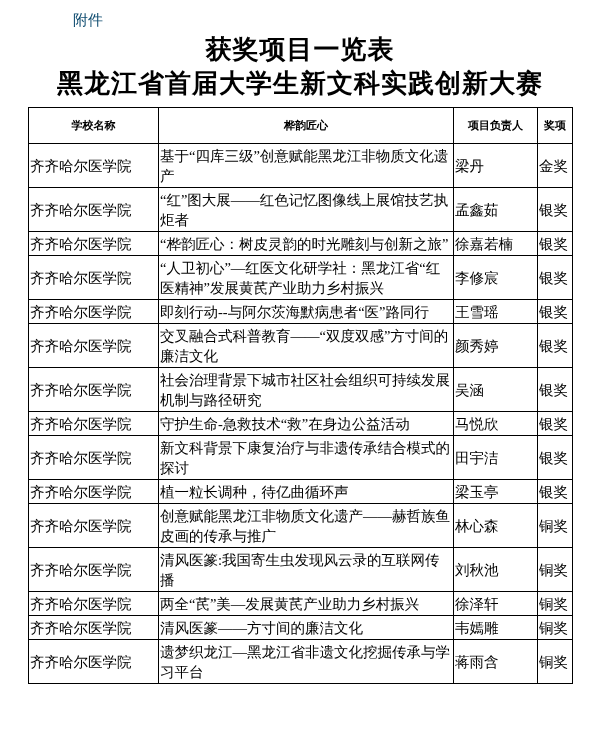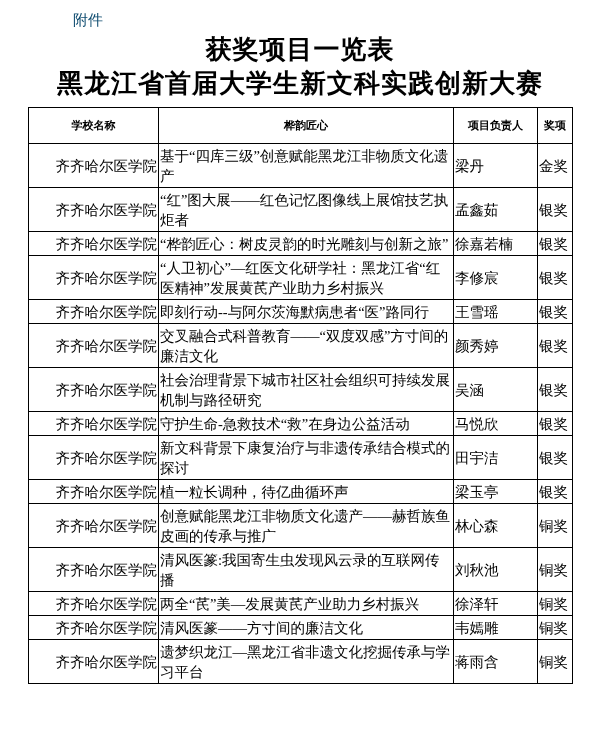--- a/index.html
+++ b/index.html
@@ -52,21 +52,21 @@
     font-weight: bold;
     font-size: 11px;
     padding: 10px 1px;
     text-align: center;
   }
   table.awards td {
     font-size: 14.5px;
     line-height: 20px;
     padding: 1.5px 1px;
   }
-  td.cell-school  { text-align: right; }
+  td.cell-school  { text-align: left; }
   td.cell-project { text-align: left; padding-left: 3px; padding-right: 10px; }
   td.cell-leader  { }
   td.cell-award   { text-align: left; }
 </style>
 </head>
 <body>
 
 <div class="page">
 
   <div class="attachment">附件</div>

